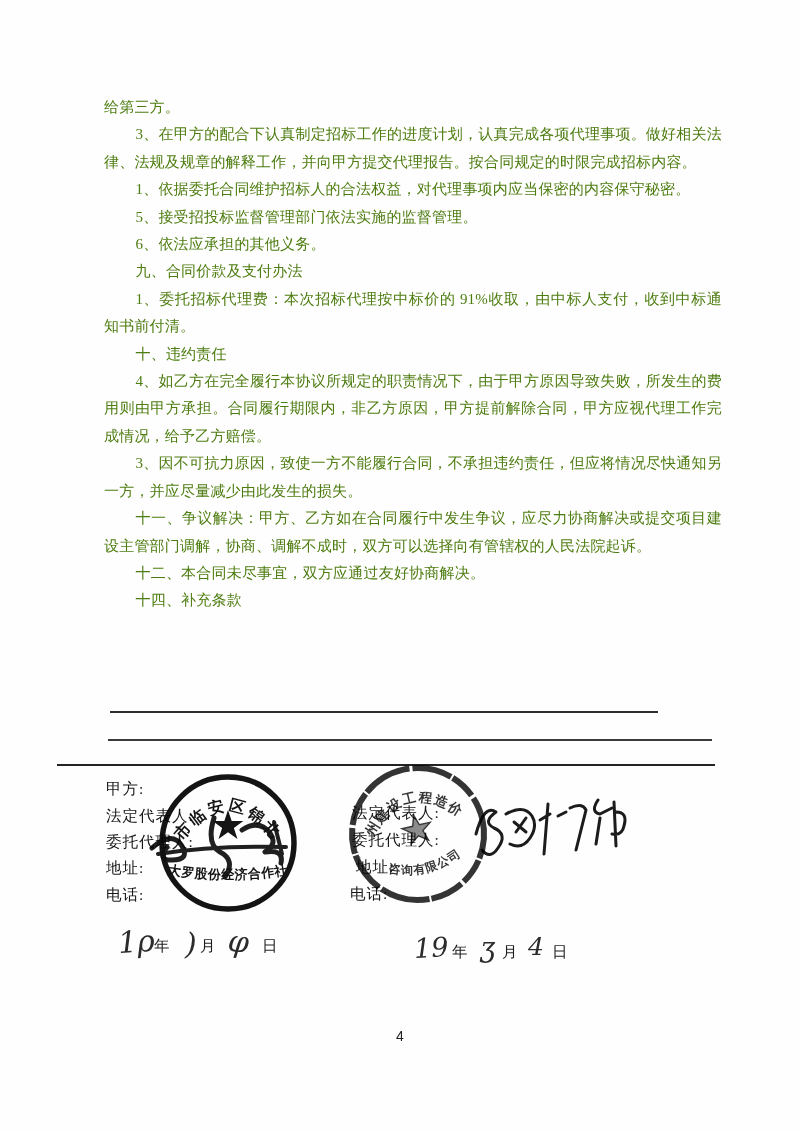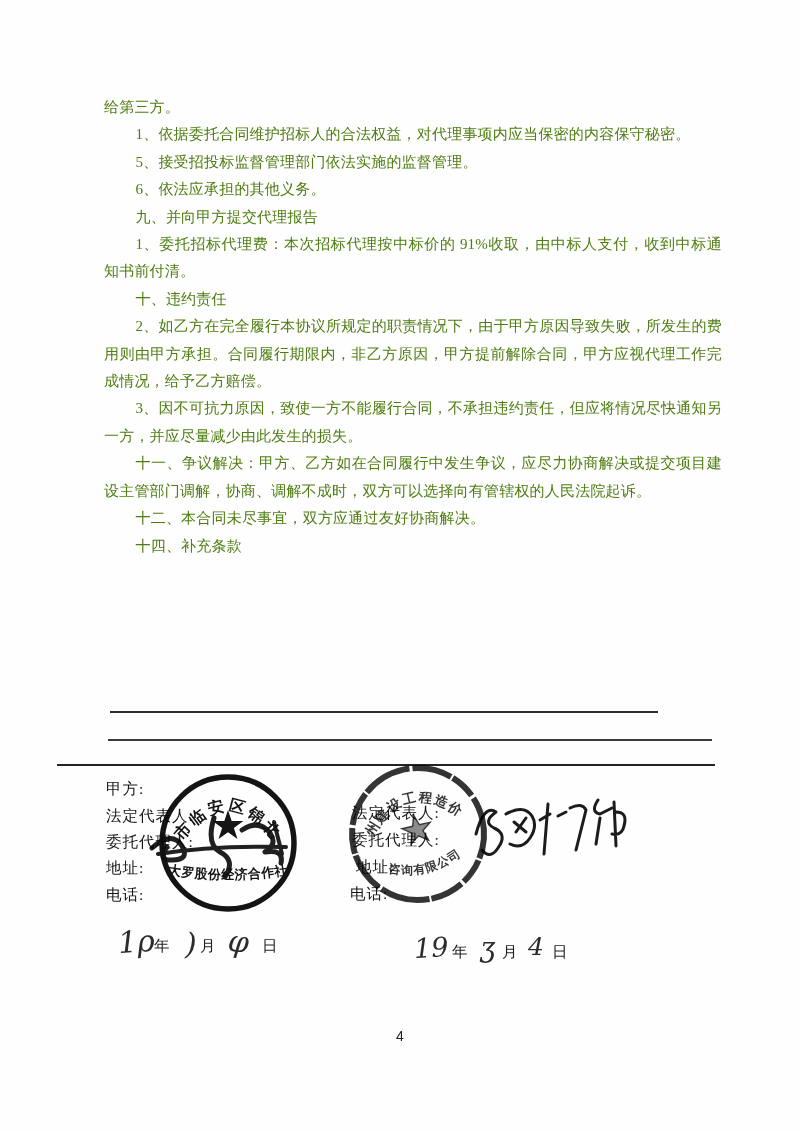--- a/index.html
+++ b/index.html
@@ -46,27 +46,28 @@
     font-size:14px;color:#222;font-family:"Liberation Sans",sans-serif;
   }
 </style>
 </head>
 <body>
 
 <div class="page">
 
   <div class="body-text">
     <p class="noindent">给第三方。</p>
+    <p class="indent">3、在甲方的配合下认真制定招标工作的进度计划，认真完成各项代理事项。做好相关法律、法规及规章的解释工作，并向甲方提交代理报告。按合同规定的时限完成招标内容。</p>
     <p class="indent">1、依据委托合同维护招标人的合法权益，对代理事项内应当保密的内容保守秘密。</p>
     <p class="indent">5、接受招投标监督管理部门依法实施的监督管理。</p>
     <p class="indent">6、依法应承担的其他义务。</p>
-    <p class="indent">九、并向甲方提交代理报告</p>
+    <p class="indent">九、合同价款及支付办法</p>
     <p class="indent">1、委托招标代理费：本次招标代理按中标价的 91%收取，由中标人支付，收到中标通知书前付清。</p>
     <p class="indent">十、违约责任</p>
-    <p class="indent">2、如乙方在完全履行本协议所规定的职责情况下，由于甲方原因导致失败，所发生的费用则由甲方承担。合同履行期限内，非乙方原因，甲方提前解除合同，甲方应视代理工作完成情况，给予乙方赔偿。</p>
+    <p class="indent">4、如乙方在完全履行本协议所规定的职责情况下，由于甲方原因导致失败，所发生的费用则由甲方承担。合同履行期限内，非乙方原因，甲方提前解除合同，甲方应视代理工作完成情况，给予乙方赔偿。</p>
     <p class="indent">3、因不可抗力原因，致使一方不能履行合同，不承担违约责任，但应将情况尽快通知另一方，并应尽量减少由此发生的损失。</p>
     <p class="indent">十一、争议解决：甲方、乙方如在合同履行中发生争议，应尽力协商解决或提交项目建设主管部门调解，协商、调解不成时，双方可以选择向有管辖权的人民法院起诉。</p>
     <p class="indent">十二、本合同未尽事宜，双方应通过友好协商解决。</p>
     <p class="indent">十四、补充条款</p>
   </div>
 
   <div class="rule rule-1"></div>
   <div class="rule rule-2"></div>
   <div class="rule rule-3"></div>
 

